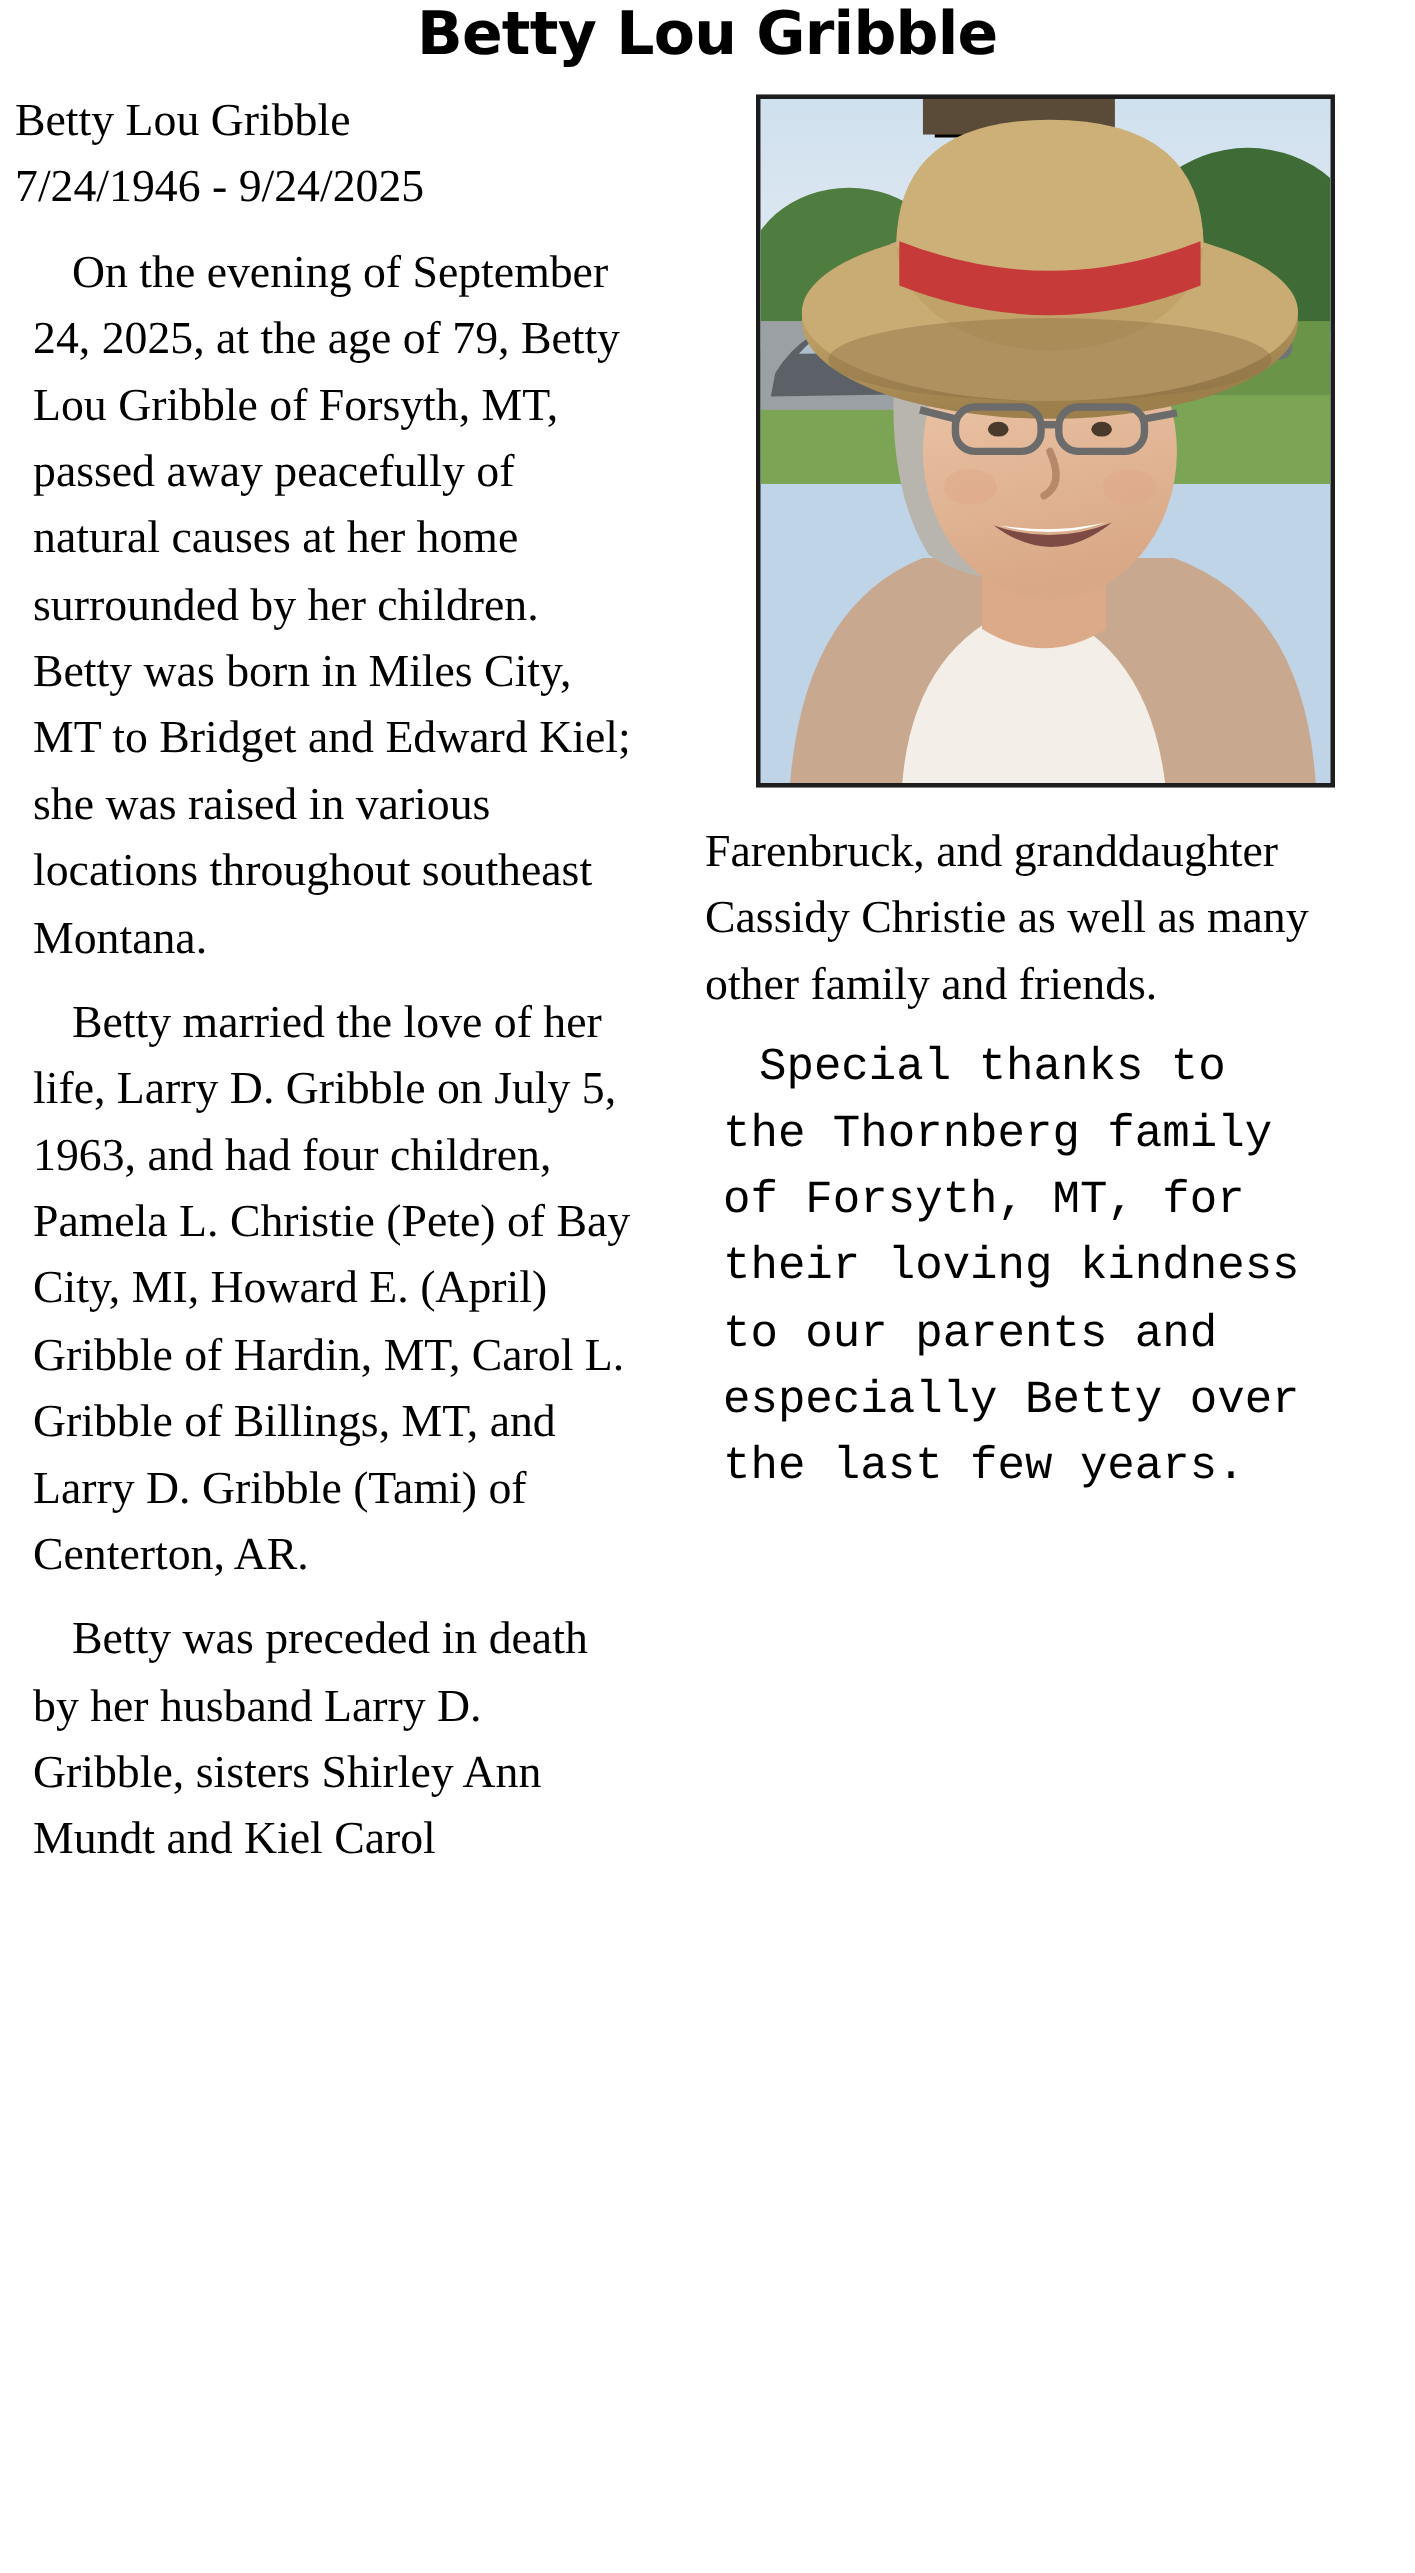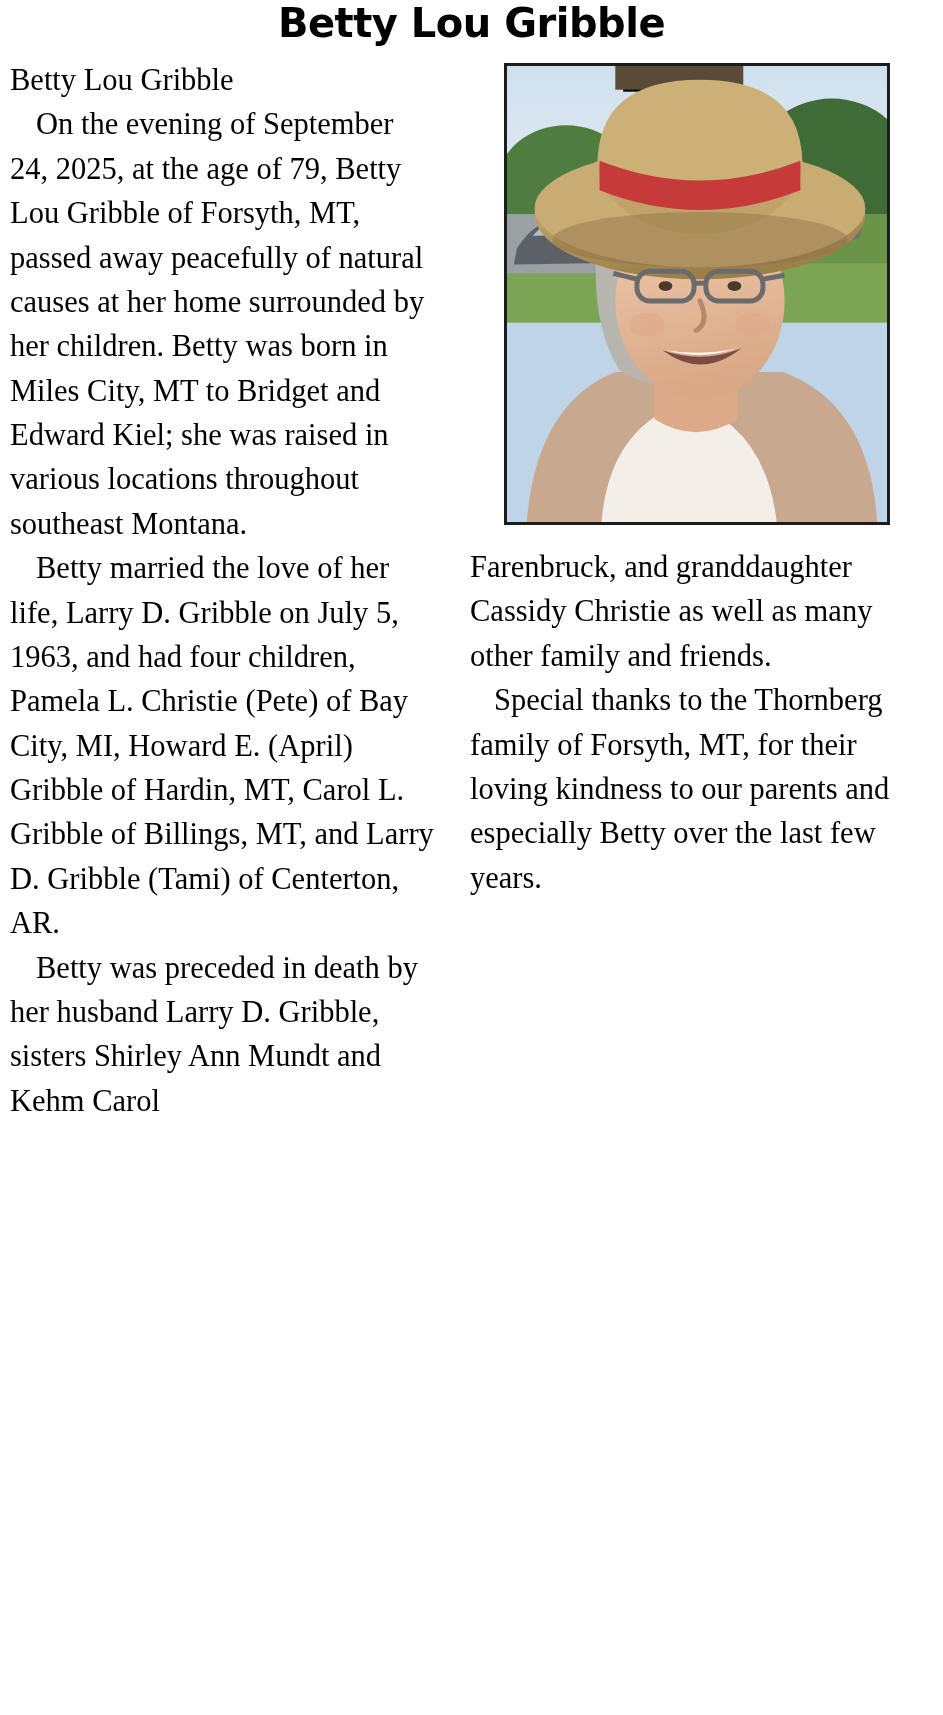--- a/index.html
+++ b/index.html
@@ -50,44 +50,45 @@
     height: 462px;
     border: 3px solid #1d1d1d;
     box-sizing: border-box;
     margin: 5px 0 20px 34px;
     overflow: hidden;
     position: relative;
     background: #bfd4e6;
   }
   .photo svg { display: block; width: 100%; height: 100%; }
   p.para {
-    margin: 0;
+    margin: 12px;
     text-indent: 26px;
     hyphens: manual;
   }
   p.noindent {
     margin: 0;
     text-indent: 0;
   }
-  .col-right .flowtext p.para { text-indent: 24px; }
+  .col-right .flowtext p.para { text-indent: 24px; font-family: Liberation Mono, monospace; }
 </style>
 </head>
 <body>
 
 <div class="page">
 
   <h1 class="obit-title">Betty Lou Gribble</h1>
 
   <div class="columns">
 
     <div class="col col-left">
       <p class="noindent">Betty Lou Gribble</p>
+      <p class="noindent">7/24/1946 - 9/24/2025</p>
       <p class="para">On the evening of September 24, 2025, at the age of 79, Betty Lou Gribble of Forsyth, MT, passed away peacefully of natural causes at her home surrounded by her children.  Betty was born in Miles City, MT to Bridget and Edward Kiel; she was raised in various locations throughout southeast Montana.</p>
       <p class="para">Betty married the love of her life, Larry D. Gribble on July 5, 1963, and had four children, Pamela L. Christie (Pete) of Bay City, MI, Howard E. (April) Gribble of Hardin, MT, Carol L. Gribble of Billings, MT, and Larry D. Gribble (Tami) of Centerton, AR.</p>
-      <p class="para">Betty was preceded in death by her husband Larry D. Gribble, sisters Shirley Ann Mundt and Kehm Carol</p>
+      <p class="para">Betty was preceded in death by her husband Larry D. Gribble, sisters Shirley Ann Mundt and Kiel Carol</p>
     </div>
 
     <div class="col col-right">
 
       <div class="photo">
         <svg viewBox="0 0 386 462" preserveAspectRatio="none">
           <defs>
             <linearGradient id="sky" x1="0" y1="0" x2="0" y2="1">
               <stop offset="0%" stop-color="#cfe0ee"></stop>
               <stop offset="100%" stop-color="#e8eef3"></stop>

